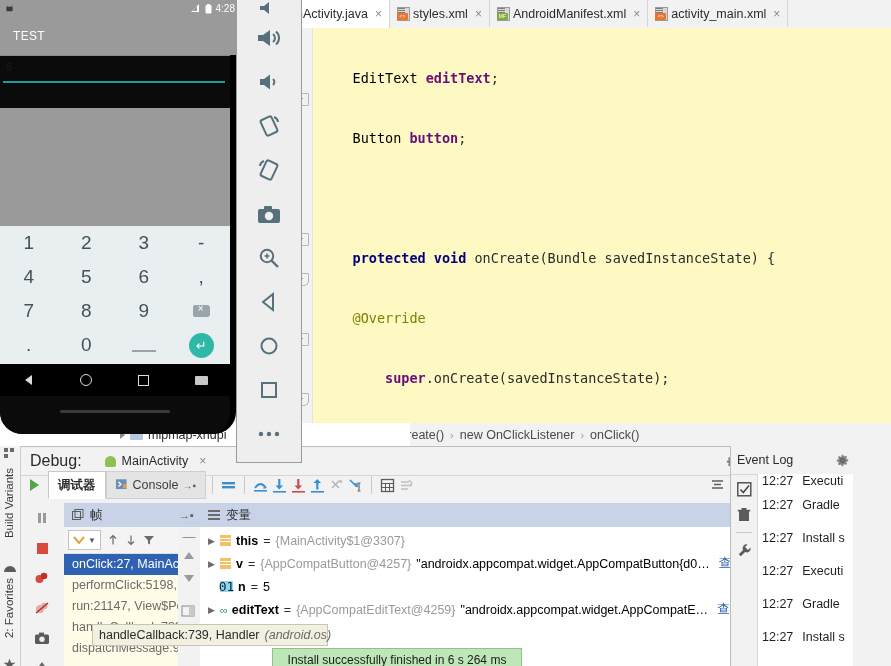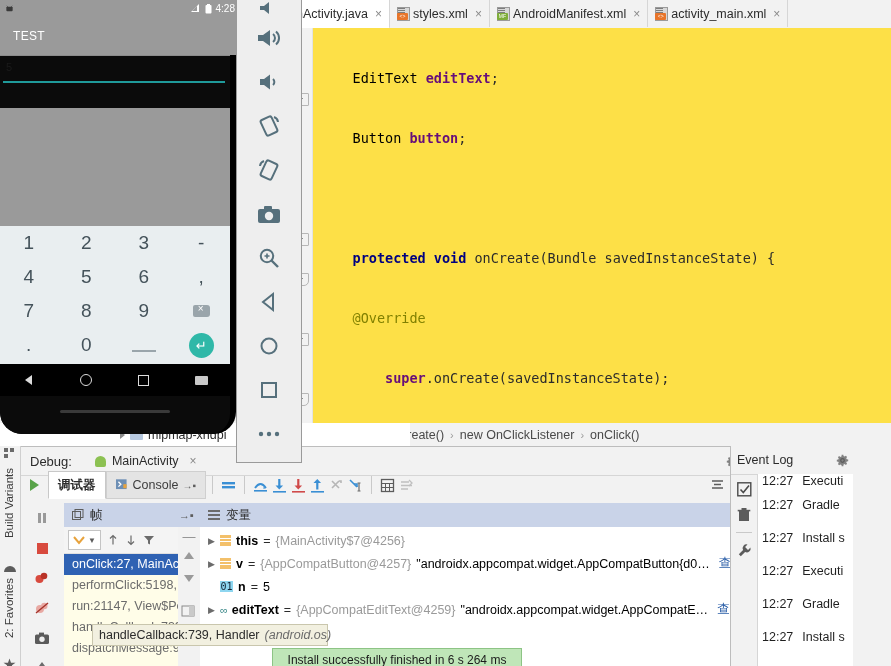--- a/index.html
+++ b/index.html
@@ -25,21 +25,21 @@
   .fileicon{width:13px;height:13px;position:relative;display:inline-block;}
   .fileicon .sheet{position:absolute;left:1px;top:0;width:11px;height:12px;background:#d8d8d8;border:1px solid #9a9a9a;}
   .fileicon .lines{position:absolute;left:2px;top:1px;width:7px;height:1px;background:#7d7d7d;box-shadow:0 2px 0 #7d7d7d,0 4px 0 #7d7d7d;}
   .fileicon .badge{position:absolute;left:1px;bottom:0;width:11px;height:7px;border-radius:1px;display:flex;align-items:center;justify-content:center;
                    font-size:5px;color:#fff;font-family:"Liberation Sans",sans-serif;line-height:7px;}
   .badge-xml{background:#e8752a;}
   .badge-mf{background:#7fae3a;}
   .tabs-tail{flex:1;background:#f2f2f2;}
 
   
-  #editor{position:absolute;left:290px;top:28px;width:601px;height:395px;background:#fde047;overflow:hidden;}
+  #editor{position:absolute;left:290px;top:28px;width:601px;height:395px;background:#fef9c3;overflow:hidden;}
   #editor .gutter{position:absolute;left:0;top:0;width:22px;height:100%;background:#f2f2f2;border-right:1px solid #e3e3e3;}
   #editor .foldline{position:absolute;left:10px;top:0;width:1px;height:100%;background:#d4d4d4;}
   .foldmark{position:absolute;left:4px;width:13px;height:11px;background:#f2f2f2;border:1px solid #b6b6b6;border-radius:1px;}
   .foldmark:after{content:"";position:absolute;left:3px;top:4px;width:5px;height:1px;background:#8c8c8c;}
   .foldmark.collapsed{border-radius:1px 1px 5px 5px;}
 
   .code{position:absolute;left:22px;top:0;right:0;bottom:0;
         font-family:"DejaVu Sans Mono","Liberation Mono",monospace;
         font-size:13.5px;line-height:20px;white-space:pre;}
   .cl{height:20px;padding-left:8px;position:relative;}
@@ -49,21 +49,21 @@
   .ann{color:#808000;}
 
   
   #breadcrumb{position:absolute;left:290px;top:423px;width:601px;height:23px;background:#f2f2f2;
               display:flex;align-items:center;padding-left:12px;gap:6px;font-size:12.5px;color:#4a4a4a;}
   #breadcrumb .sep{color:#9a9a9a;font-size:11px;}
 
   
   #debug-panel{position:absolute;left:0px;top:446px;width:770px;height:220px;background:#f2f2f2;border-top:1px solid #bdbdbd;}
   #debug-head{position:absolute;left:20px;top:0;width:750px;height:28px;display:flex;align-items:center;border-bottom:1px solid #d6d6d6;}
-  #debug-head .dlabel{font-size:13px;color:#2b2b2b;padding-left:10px;}
+  #debug-head .dlabel{font-size:16px;color:#2b2b2b;padding-left:10px;}
   #debug-head .dtab{display:flex;align-items:center;gap:5px;margin-left:12px;font-size:12.5px;}
   .droid-icon{width:13px;height:11px;position:relative;display:inline-block;}
   .droid-icon .head{position:absolute;left:1px;top:0;width:11px;height:6px;border-radius:6px 6px 0 0;background:#8cc152;}
   .droid-icon .body{position:absolute;left:1px;top:6px;width:11px;height:5px;border-radius:0 0 2px 2px;background:#8cc152;}
   .xclose{color:#8a8a8a;font-size:12px;margin-left:6px;}
   .head-right{margin-left:auto;display:flex;align-items:center;gap:10px;padding-right:8px;color:#6b6b6b;}
 
   #debug-toolstrip{position:absolute;left:20px;top:28px;width:750px;height:20px;display:flex;align-items:center;}
   .runbar{width:28px;height:28px;display:flex;align-items:center;justify-content:center;}
   .tri-green{width:0;height:0;border-left:9px solid #58a349;border-top:6px solid transparent;border-bottom:6px solid transparent;}
@@ -87,21 +87,21 @@
   .frow.sel{background:#2f62b3;color:#ffffff;}
   .varlist{font-size:12.5px;padding-top:2px;}
   .vrow{height:23px;display:flex;align-items:center;gap:5px;padding-left:6px;white-space:nowrap;}
   .vtri{color:#6b6b6b;font-size:9px;width:9px;}
   .vname{color:#000000;font-weight:bold;}
   .vval{color:#9a9a9a;}
   .vstr{color:#000000;}
   .vlink{color:#2b5fa8;margin-left:4px;}
   .ico-obj{width:11px;height:11px;background:#f3c06a;position:relative;}
   .ico-obj:after{content:"";position:absolute;left:0;top:3px;width:11px;height:1px;background:#fff;box-shadow:0 3px 0 #fff;}
-  .ico-int{width:13px;height:11px;background:#8ed6f0;color:#123;font-size:10px;display:flex;align-items:center;justify-content:center;font-family:"DejaVu Sans Mono",monospace;}
+  .ico-int{width:13px;height:11px;background:#8ed6f0;color:#123;font-size:13px;display:flex;align-items:center;justify-content:center;font-family:"DejaVu Sans Mono",monospace;}
   .ico-oo{color:#3d8a8a;font-size:11px;letter-spacing:-1px;}
 
   
   #frames-scroll{position:absolute;left:178px;top:80px;width:22px;height:140px;background:#f2f2f2;}
 
   
   #eventlog{position:absolute;left:730px;top:446px;width:121px;height:220px;background:#f2f2f2;border-left:1px solid #bdbdbd;}
   #eventlog .el-head{height:28px;display:flex;align-items:center;padding-left:6px;font-size:12.5px;border-bottom:1px solid #d6d6d6;}
   #eventlog .el-side{position:absolute;left:0;top:28px;width:26px;height:192px;display:flex;flex-direction:column;align-items:center;gap:10px;padding-top:8px;}
   #eventlog .el-body{position:absolute;left:26px;top:28px;width:95px;height:192px;background:#ffffff;border-left:1px solid #d6d6d6;font-size:12.5px;overflow:hidden;}
@@ -500,21 +500,21 @@
         </span>
         <span>变量</span>
         <span class="farrow">→▪</span>
       </div>
       <div class="varlist">
         <div class="vrow">
           <span class="vtri">▶</span>
           <span class="ico-obj"></span>
           <span class="vname">this</span>
           <span>=</span>
-          <span class="vval">{MainActivity$7@4256}</span>
+          <span class="vval">{MainActivity$1@3307}</span>
         </div>
         <div class="vrow">
           <span class="vtri">▶</span>
           <span class="ico-obj"></span>
           <span class="vname">v</span>
           <span>=</span>
           <span class="vval">{AppCompatButton@4257}</span>
           <span class="vstr">"androidx.appcompat.widget.AppCompatButton{d0…</span>
           <span class="vlink">查看</span>
         </div>

